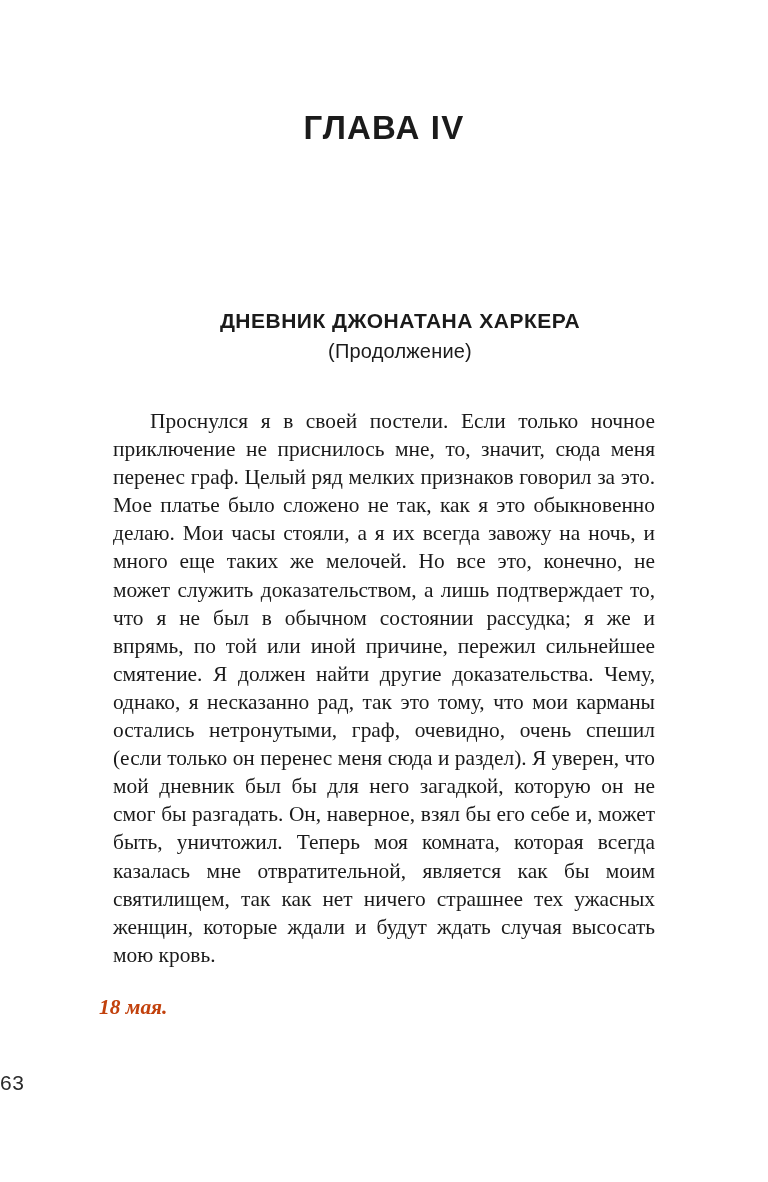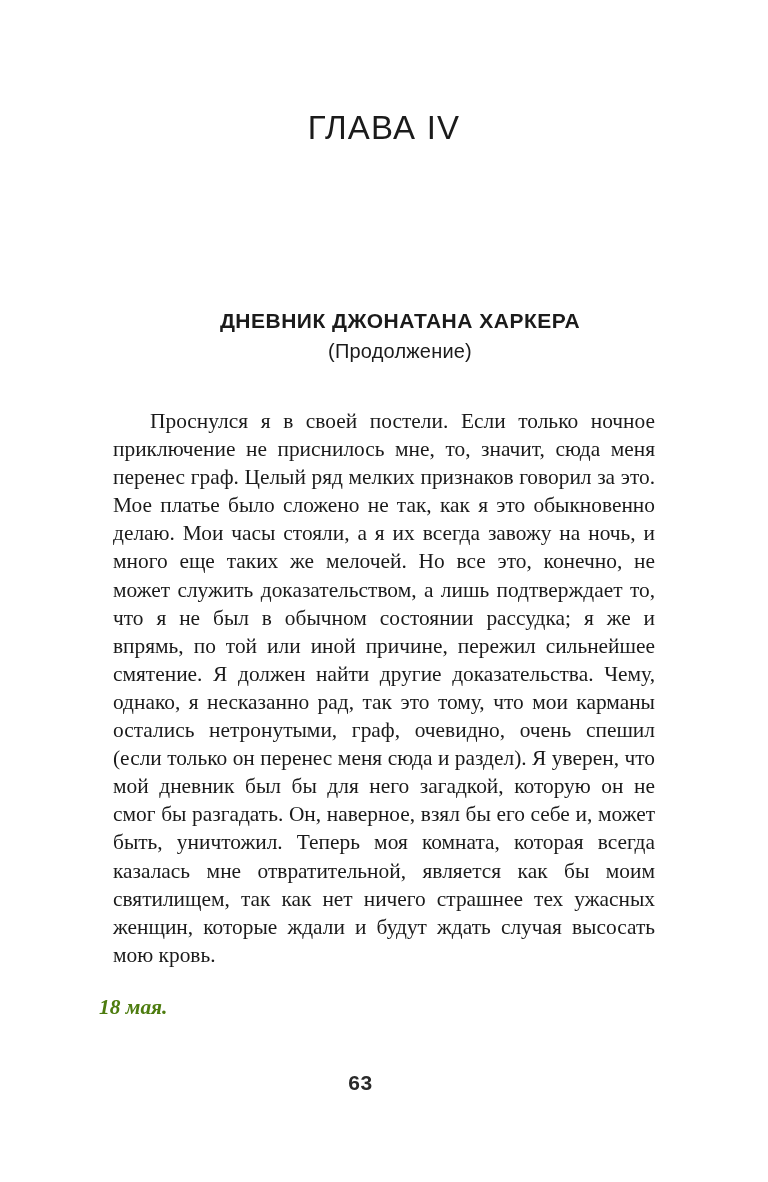--- a/index.html
+++ b/index.html
@@ -24,21 +24,21 @@
   }
 
   
   .chapter-title {
     position: absolute;
     top: 108px;
     left: 0;
     width: 768px;
     text-align: center;
     font-family: "Liberation Sans", sans-serif;
-    font-weight: normal;
+    font-weight: bold;
     font-size: 33px;
     letter-spacing: 1.2px;
     color: #1b1b1b;
     line-height: 1.2;
   }
 
   
   .section-head {
     position: absolute;
     top: 308px;
@@ -86,34 +86,34 @@
   }
 
   .date-line {
     margin: 0;
     margin-top: 24px;
     font-family: "Liberation Serif", serif;
     font-weight: bold;
     font-style: italic;
     font-size: 21.4px;
     line-height: 28.1px;
-    color: #4d7c0f;
+    color: #c2410c;
     text-align: left;
   }
 
   
   .page-number {
     position: absolute;
     top: 1071px;
     left: 0;
     width: 721px;
-    text-align: center;
+    text-align: left;
     font-family: "Liberation Sans", sans-serif;
     font-size: 21px;
-    font-weight: bold;
+    font-weight: normal;
     color: #2a2a2a;
     letter-spacing: 0.5px;
   }
 </style>
 </head>
 <body>
 
 <div class="page">
 
   <div class="chapter-title">ГЛАВА IV</div>

